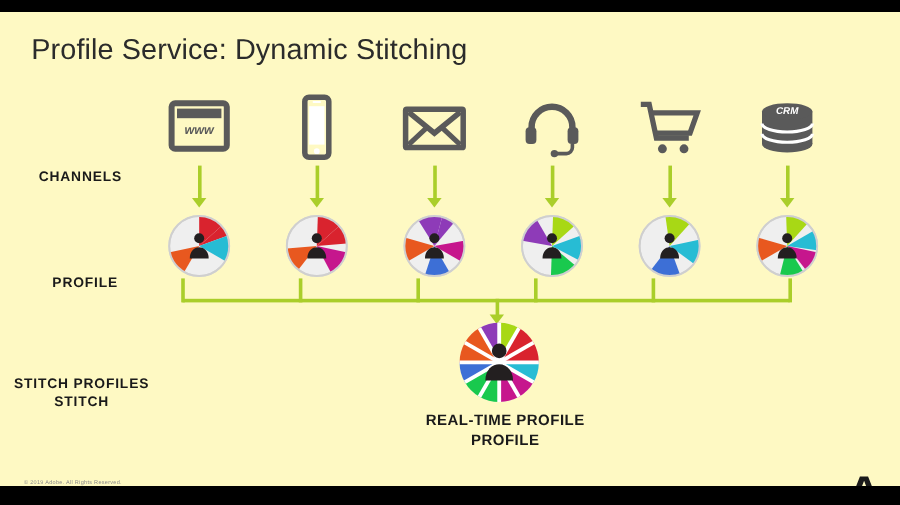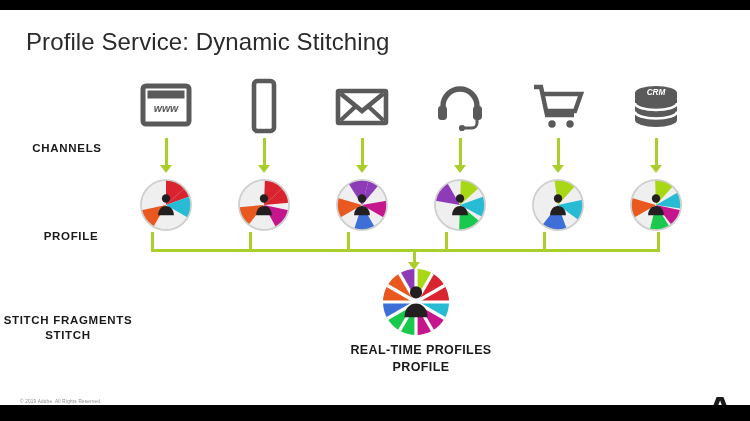--- a/index.html
+++ b/index.html
@@ -2,21 +2,21 @@
 <html><head>
 <meta charset="utf-8">
 <style>
   html,body{margin:0;padding:0;background:#000;}
   body{font-family:"Liberation Sans",sans-serif;}
   #slide{
     position:relative;width:750px;height:421px;overflow:hidden;
     background:#000;
   }
   #canvas{
-    position:absolute;left:0;top:10px;width:750px;height:395px;background:#ffffff;
+    position:absolute;left:0;top:10px;width:750px;height:395px;background:#fef9c3;
   }
   .bar{position:absolute;left:0;width:750px;background:#000;}
   .bar.top{top:0;height:10px;}
   .bar.bottom{bottom:0;height:16px;}
 
   #title{
     position:absolute;left:26px;top:18px;
     font-size:24px;font-weight:400;color:#2b2b2b;letter-spacing:.1px;
     font-family:"Liberation Sans",sans-serif;
   }
@@ -71,21 +71,21 @@
 
     <div id="title">Profile Service: Dynamic Stitching</div>
 
     <div class="rowlabel" id="lbl-channels">CHANNELS</div>
 
     <div class="rowlabel" id="lbl-fragments">
       <div>PROFILE</div>
     </div>
 
     <div class="rowlabel" id="lbl-stitch">
-      <div>STITCH FRAGMENTS</div>
+      <div>STITCH PROFILES</div>
       <div>STITCH</div>
     </div>
 
     <div id="layer-channels">
         <div class="chan" style="left: 137px;"><span><svg width="58" height="56" viewBox="0 0 58 56">
               <rect x="6" y="8" width="46" height="38" rx="3" ry="3" fill="none" stroke="#5a5a5a" stroke-width="5"></rect>
               <rect x="10.5" y="12.5" width="37" height="8" fill="#5a5a5a"></rect>
               <text x="29" y="34" font-size="10.5" fill="#5a5a5a" font-weight="700" text-anchor="middle" font-family="&quot;Liberation Sans&quot;, sans-serif">www</text>
             </svg></span></div>
         <div class="chan" style="left: 235px;"><span><svg width="58" height="56" viewBox="0 0 58 56">
@@ -263,21 +263,21 @@
           <path d="M 35 35 L 51.5 6.421161675113527" stroke="#ffffff" stroke-width="3.2" fill="none"></path>
           <path d="M 35 35 L 63.57883832488646 18.499999999999986" stroke="#ffffff" stroke-width="3.2" fill="none"></path>
           <g>
             <circle cx="35" cy="25.43" r="6.1049999999999995" fill="#231f20"></circle>
             <path d="M 23.450000000000003 50.18 C 23.450000000000003 32.03, 46.55 32.03, 46.55 50.18 Z" fill="#231f20"></path>
           </g>
         </svg>
       </div>
 
     <div id="caption">
-      <div>REAL-TIME PROFILES</div>
+      <div>REAL-TIME PROFILE</div>
       <div>PROFILE</div>
     </div>
 
     <div id="copyright">© 2019 Adobe.  All Rights Reserved.</div>
 
     <div id="adobe-logo">
       <svg viewBox="0 0 28 26" width="28" height="26" aria-hidden="true">
         <path d="M10.6 2 L2 24 H7.6 L9.6 18.4 H15.1 L12.9 12.6 H11.4 L14.1 5.6 L20.9 24 H26 L17.4 2 Z" fill="#1a1a1a"></path>
       </svg>
     </div>

